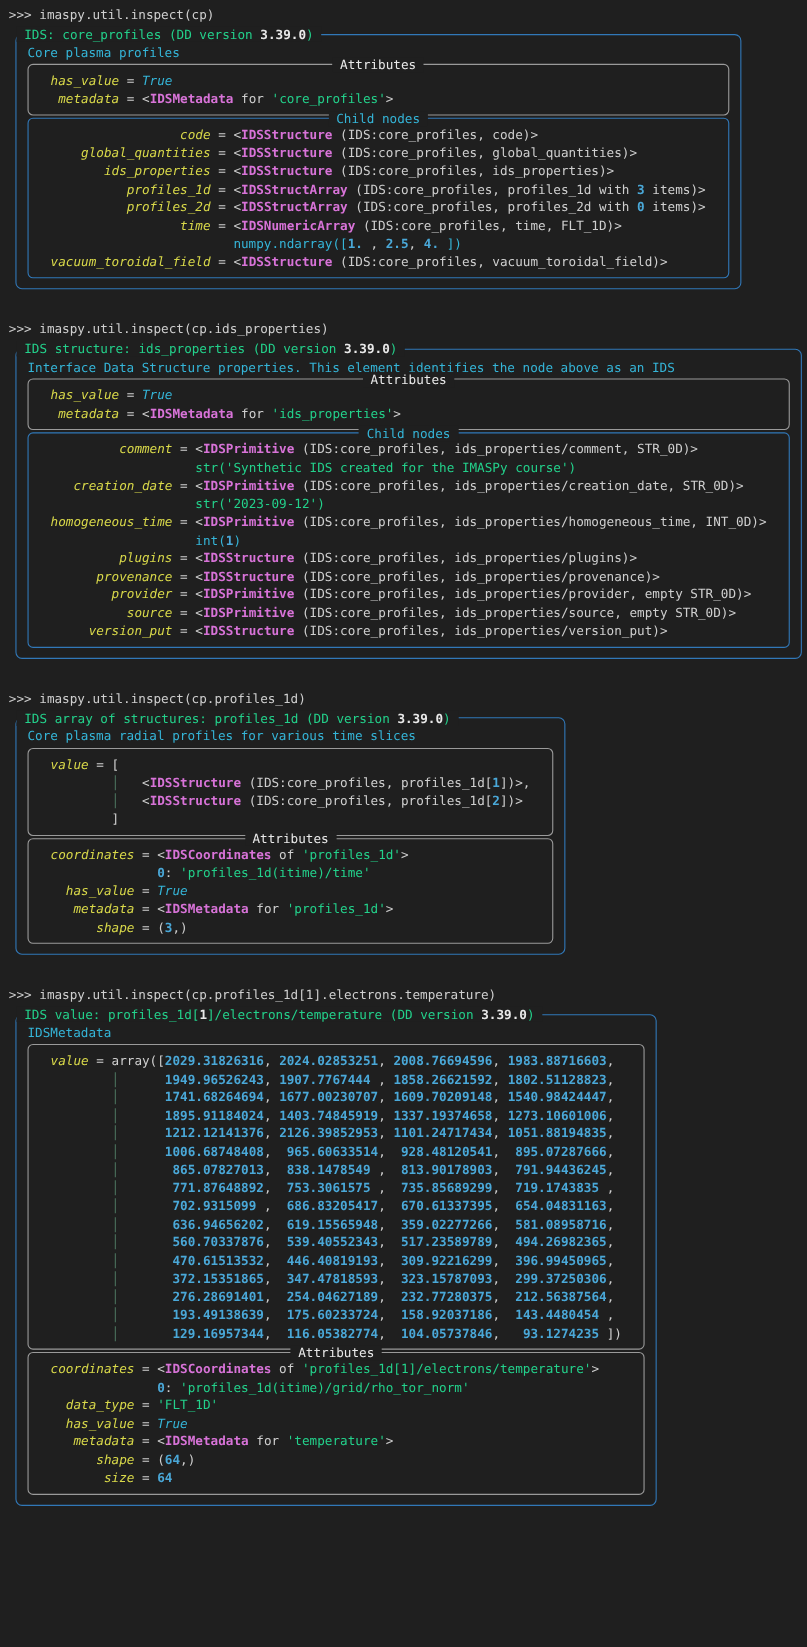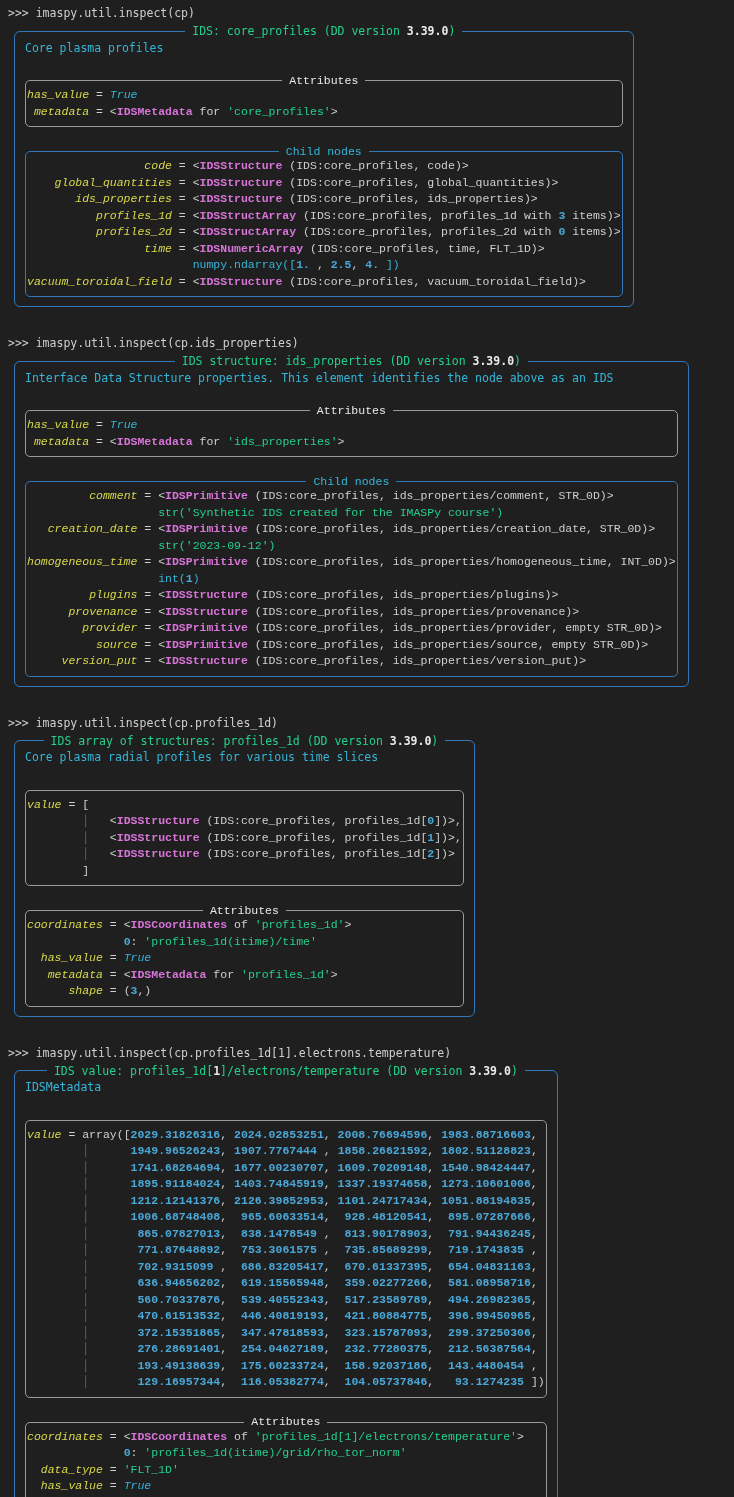--- a/index.html
+++ b/index.html
@@ -13,26 +13,26 @@
     overflow-x:hidden;
   }
   .block{margin-top:28px}
   .block:first-child{margin-top:0}
   .cmd{white-space:pre;margin-bottom:2px;color:var(--fg,#cfcfcf)}
   .panel{
     position:relative;width:fit-content;max-width:100%;
     border:1px solid var(--panel-border,#3178b8);border-radius:6px;
     margin:9px 0 0 6px;padding:8px 10px 9px 10px;
   }
-  .panel-title{position:absolute;top:-8.5px;left:0;width:100%;text-align:center;pointer-events:none}
+  .panel-title{position:absolute;top:-8.5px;left:0;width:100%;text-align:left;pointer-events:none}
   .title-bubble{background:var(--bg,#1f1f1f);padding:0 7px;white-space:pre}
   .desc{color:var(--cyan,#35b5d8);white-space:pre}
   .box{
     position:relative;border:1px solid var(--inner-border,#9a9a9a);border-radius:5px;
-    margin-top:24px;padding:6px 1px;font-family:Liberation Mono, monospace;
+    margin-top:2px;padding:6px 20px;
   }
   .box.accent{border-color:var(--panel-border,#3178b8)}
   .box-title{position:absolute;top:-8.5px;left:0;width:100%;text-align:center;pointer-events:none}
   .t-plain{color:var(--bright,#e9e9e9)}
   .t-accent{color:var(--cyan,#35b5d8)}
   .row{white-space:pre}
   .tk-p{color:var(--fg,#cfcfcf)}
   .tk-n{color:var(--yellow,#d9d94a);font-style:italic}
   .tk-c{color:var(--magenta,#d873d8);font-weight:bold}
   .tk-s{color:var(--green,#23d18b)}
@@ -96,21 +96,20 @@
         </div>
       </div>
     </div>
     <div class="block">
       <div class="cmd">&gt;&gt;&gt; imaspy.util.inspect(cp.profiles_1d)</div>
       <div class="panel">
         <div class="panel-title"><span class="title-bubble"><span class="tk-tg">IDS array of structures: profiles_1d (DD version </span><span class="tk-tb">3.39.0</span><span class="tk-tg">)</span></span></div>
         <div class="desc">Core plasma radial profiles for various time slices</div>
         <div class="box">
           <div class="row"><span class="tk-n">value</span><span class="tk-p"> = [</span></div>
-          <div class="row"><span class="tk-p">        </span><span class="tk-g">│</span><span class="tk-p">   &lt;</span><span class="tk-c">IDSStructure</span><span class="tk-p"> (IDS:core_profiles, profiles_1d[</span><span class="tk-m">0</span><span class="tk-p">])&gt;,</span></div>
           <div class="row"><span class="tk-p">        </span><span class="tk-g">│</span><span class="tk-p">   &lt;</span><span class="tk-c">IDSStructure</span><span class="tk-p"> (IDS:core_profiles, profiles_1d[</span><span class="tk-m">1</span><span class="tk-p">])&gt;,</span></div>
           <div class="row"><span class="tk-p">        </span><span class="tk-g">│</span><span class="tk-p">   &lt;</span><span class="tk-c">IDSStructure</span><span class="tk-p"> (IDS:core_profiles, profiles_1d[</span><span class="tk-m">2</span><span class="tk-p">])&gt;</span></div>
           <div class="row"><span class="tk-p">        ]</span></div>
         </div>
         <div class="box">
           <div class="box-title"><span class="title-bubble t-plain">Attributes</span></div>
           <div class="row"><span class="tk-n">coordinates</span><span class="tk-p"> = &lt;</span><span class="tk-c">IDSCoordinates</span><span class="tk-p"> of </span><span class="tk-s">'profiles_1d'</span><span class="tk-p">&gt;</span></div>
           <div class="row"><span class="tk-p">              </span><span class="tk-m">0</span><span class="tk-p">: </span><span class="tk-s">'profiles_1d(itime)/time'</span></div>
           <div class="row"><span class="tk-p">  </span><span class="tk-n">has_value</span><span class="tk-p"> = </span><span class="tk-i">True</span></div>
           <div class="row"><span class="tk-p">   </span><span class="tk-n">metadata</span><span class="tk-p"> = &lt;</span><span class="tk-c">IDSMetadata</span><span class="tk-p"> for </span><span class="tk-s">'profiles_1d'</span><span class="tk-p">&gt;</span></div>
@@ -128,21 +127,21 @@
           <div class="row"><span class="tk-p">        </span><span class="tk-g">│</span><span class="tk-p">      </span><span class="tk-m">1949.96526243</span><span class="tk-p">, </span><span class="tk-m">1907.7767444</span><span class="tk-p"> , </span><span class="tk-m">1858.26621592</span><span class="tk-p">, </span><span class="tk-m">1802.51128823</span><span class="tk-p">,</span></div>
           <div class="row"><span class="tk-p">        </span><span class="tk-g">│</span><span class="tk-p">      </span><span class="tk-m">1741.68264694</span><span class="tk-p">, </span><span class="tk-m">1677.00230707</span><span class="tk-p">, </span><span class="tk-m">1609.70209148</span><span class="tk-p">, </span><span class="tk-m">1540.98424447</span><span class="tk-p">,</span></div>
           <div class="row"><span class="tk-p">        </span><span class="tk-g">│</span><span class="tk-p">      </span><span class="tk-m">1895.91184024</span><span class="tk-p">, </span><span class="tk-m">1403.74845919</span><span class="tk-p">, </span><span class="tk-m">1337.19374658</span><span class="tk-p">, </span><span class="tk-m">1273.10601006</span><span class="tk-p">,</span></div>
           <div class="row"><span class="tk-p">        </span><span class="tk-g">│</span><span class="tk-p">      </span><span class="tk-m">1212.12141376</span><span class="tk-p">, </span><span class="tk-m">2126.39852953</span><span class="tk-p">, </span><span class="tk-m">1101.24717434</span><span class="tk-p">, </span><span class="tk-m">1051.88194835</span><span class="tk-p">,</span></div>
           <div class="row"><span class="tk-p">        </span><span class="tk-g">│</span><span class="tk-p">      </span><span class="tk-m">1006.68748408</span><span class="tk-p">,  </span><span class="tk-m">965.60633514</span><span class="tk-p">,  </span><span class="tk-m">928.48120541</span><span class="tk-p">,  </span><span class="tk-m">895.07287666</span><span class="tk-p">,</span></div>
           <div class="row"><span class="tk-p">        </span><span class="tk-g">│</span><span class="tk-p">       </span><span class="tk-m">865.07827013</span><span class="tk-p">,  </span><span class="tk-m">838.1478549</span><span class="tk-p"> ,  </span><span class="tk-m">813.90178903</span><span class="tk-p">,  </span><span class="tk-m">791.94436245</span><span class="tk-p">,</span></div>
           <div class="row"><span class="tk-p">        </span><span class="tk-g">│</span><span class="tk-p">       </span><span class="tk-m">771.87648892</span><span class="tk-p">,  </span><span class="tk-m">753.3061575</span><span class="tk-p"> ,  </span><span class="tk-m">735.85689299</span><span class="tk-p">,  </span><span class="tk-m">719.1743835</span><span class="tk-p"> ,</span></div>
           <div class="row"><span class="tk-p">        </span><span class="tk-g">│</span><span class="tk-p">       </span><span class="tk-m">702.9315099</span><span class="tk-p"> ,  </span><span class="tk-m">686.83205417</span><span class="tk-p">,  </span><span class="tk-m">670.61337395</span><span class="tk-p">,  </span><span class="tk-m">654.04831163</span><span class="tk-p">,</span></div>
           <div class="row"><span class="tk-p">        </span><span class="tk-g">│</span><span class="tk-p">       </span><span class="tk-m">636.94656202</span><span class="tk-p">,  </span><span class="tk-m">619.15565948</span><span class="tk-p">,  </span><span class="tk-m">359.02277266</span><span class="tk-p">,  </span><span class="tk-m">581.08958716</span><span class="tk-p">,</span></div>
           <div class="row"><span class="tk-p">        </span><span class="tk-g">│</span><span class="tk-p">       </span><span class="tk-m">560.70337876</span><span class="tk-p">,  </span><span class="tk-m">539.40552343</span><span class="tk-p">,  </span><span class="tk-m">517.23589789</span><span class="tk-p">,  </span><span class="tk-m">494.26982365</span><span class="tk-p">,</span></div>
-          <div class="row"><span class="tk-p">        </span><span class="tk-g">│</span><span class="tk-p">       </span><span class="tk-m">470.61513532</span><span class="tk-p">,  </span><span class="tk-m">446.40819193</span><span class="tk-p">,  </span><span class="tk-m">421.80884775</span><span class="tk-p">,  </span><span class="tk-m">396.99450965</span><span class="tk-p">,</span></div>
+          <div class="row"><span class="tk-p">        </span><span class="tk-g">│</span><span class="tk-p">       </span><span class="tk-m">470.61513532</span><span class="tk-p">,  </span><span class="tk-m">446.40819193</span><span class="tk-p">,  </span><span class="tk-m">309.92216299</span><span class="tk-p">,  </span><span class="tk-m">396.99450965</span><span class="tk-p">,</span></div>
           <div class="row"><span class="tk-p">        </span><span class="tk-g">│</span><span class="tk-p">       </span><span class="tk-m">372.15351865</span><span class="tk-p">,  </span><span class="tk-m">347.47818593</span><span class="tk-p">,  </span><span class="tk-m">323.15787093</span><span class="tk-p">,  </span><span class="tk-m">299.37250306</span><span class="tk-p">,</span></div>
           <div class="row"><span class="tk-p">        </span><span class="tk-g">│</span><span class="tk-p">       </span><span class="tk-m">276.28691401</span><span class="tk-p">,  </span><span class="tk-m">254.04627189</span><span class="tk-p">,  </span><span class="tk-m">232.77280375</span><span class="tk-p">,  </span><span class="tk-m">212.56387564</span><span class="tk-p">,</span></div>
           <div class="row"><span class="tk-p">        </span><span class="tk-g">│</span><span class="tk-p">       </span><span class="tk-m">193.49138639</span><span class="tk-p">,  </span><span class="tk-m">175.60233724</span><span class="tk-p">,  </span><span class="tk-m">158.92037186</span><span class="tk-p">,  </span><span class="tk-m">143.4480454</span><span class="tk-p"> ,</span></div>
           <div class="row"><span class="tk-p">        </span><span class="tk-g">│</span><span class="tk-p">       </span><span class="tk-m">129.16957344</span><span class="tk-p">,  </span><span class="tk-m">116.05382774</span><span class="tk-p">,  </span><span class="tk-m">104.05737846</span><span class="tk-p">,   </span><span class="tk-m">93.1274235</span><span class="tk-p"> ])</span></div>
         </div>
         <div class="box">
           <div class="box-title"><span class="title-bubble t-plain">Attributes</span></div>
           <div class="row"><span class="tk-n">coordinates</span><span class="tk-p"> = &lt;</span><span class="tk-c">IDSCoordinates</span><span class="tk-p"> of </span><span class="tk-s">'profiles_1d[1]/electrons/temperature'</span><span class="tk-p">&gt;</span></div>
           <div class="row"><span class="tk-p">              </span><span class="tk-m">0</span><span class="tk-p">: </span><span class="tk-s">'profiles_1d(itime)/grid/rho_tor_norm'</span></div>
           <div class="row"><span class="tk-p">  </span><span class="tk-n">data_type</span><span class="tk-p"> = </span><span class="tk-s">'FLT_1D'</span></div>

